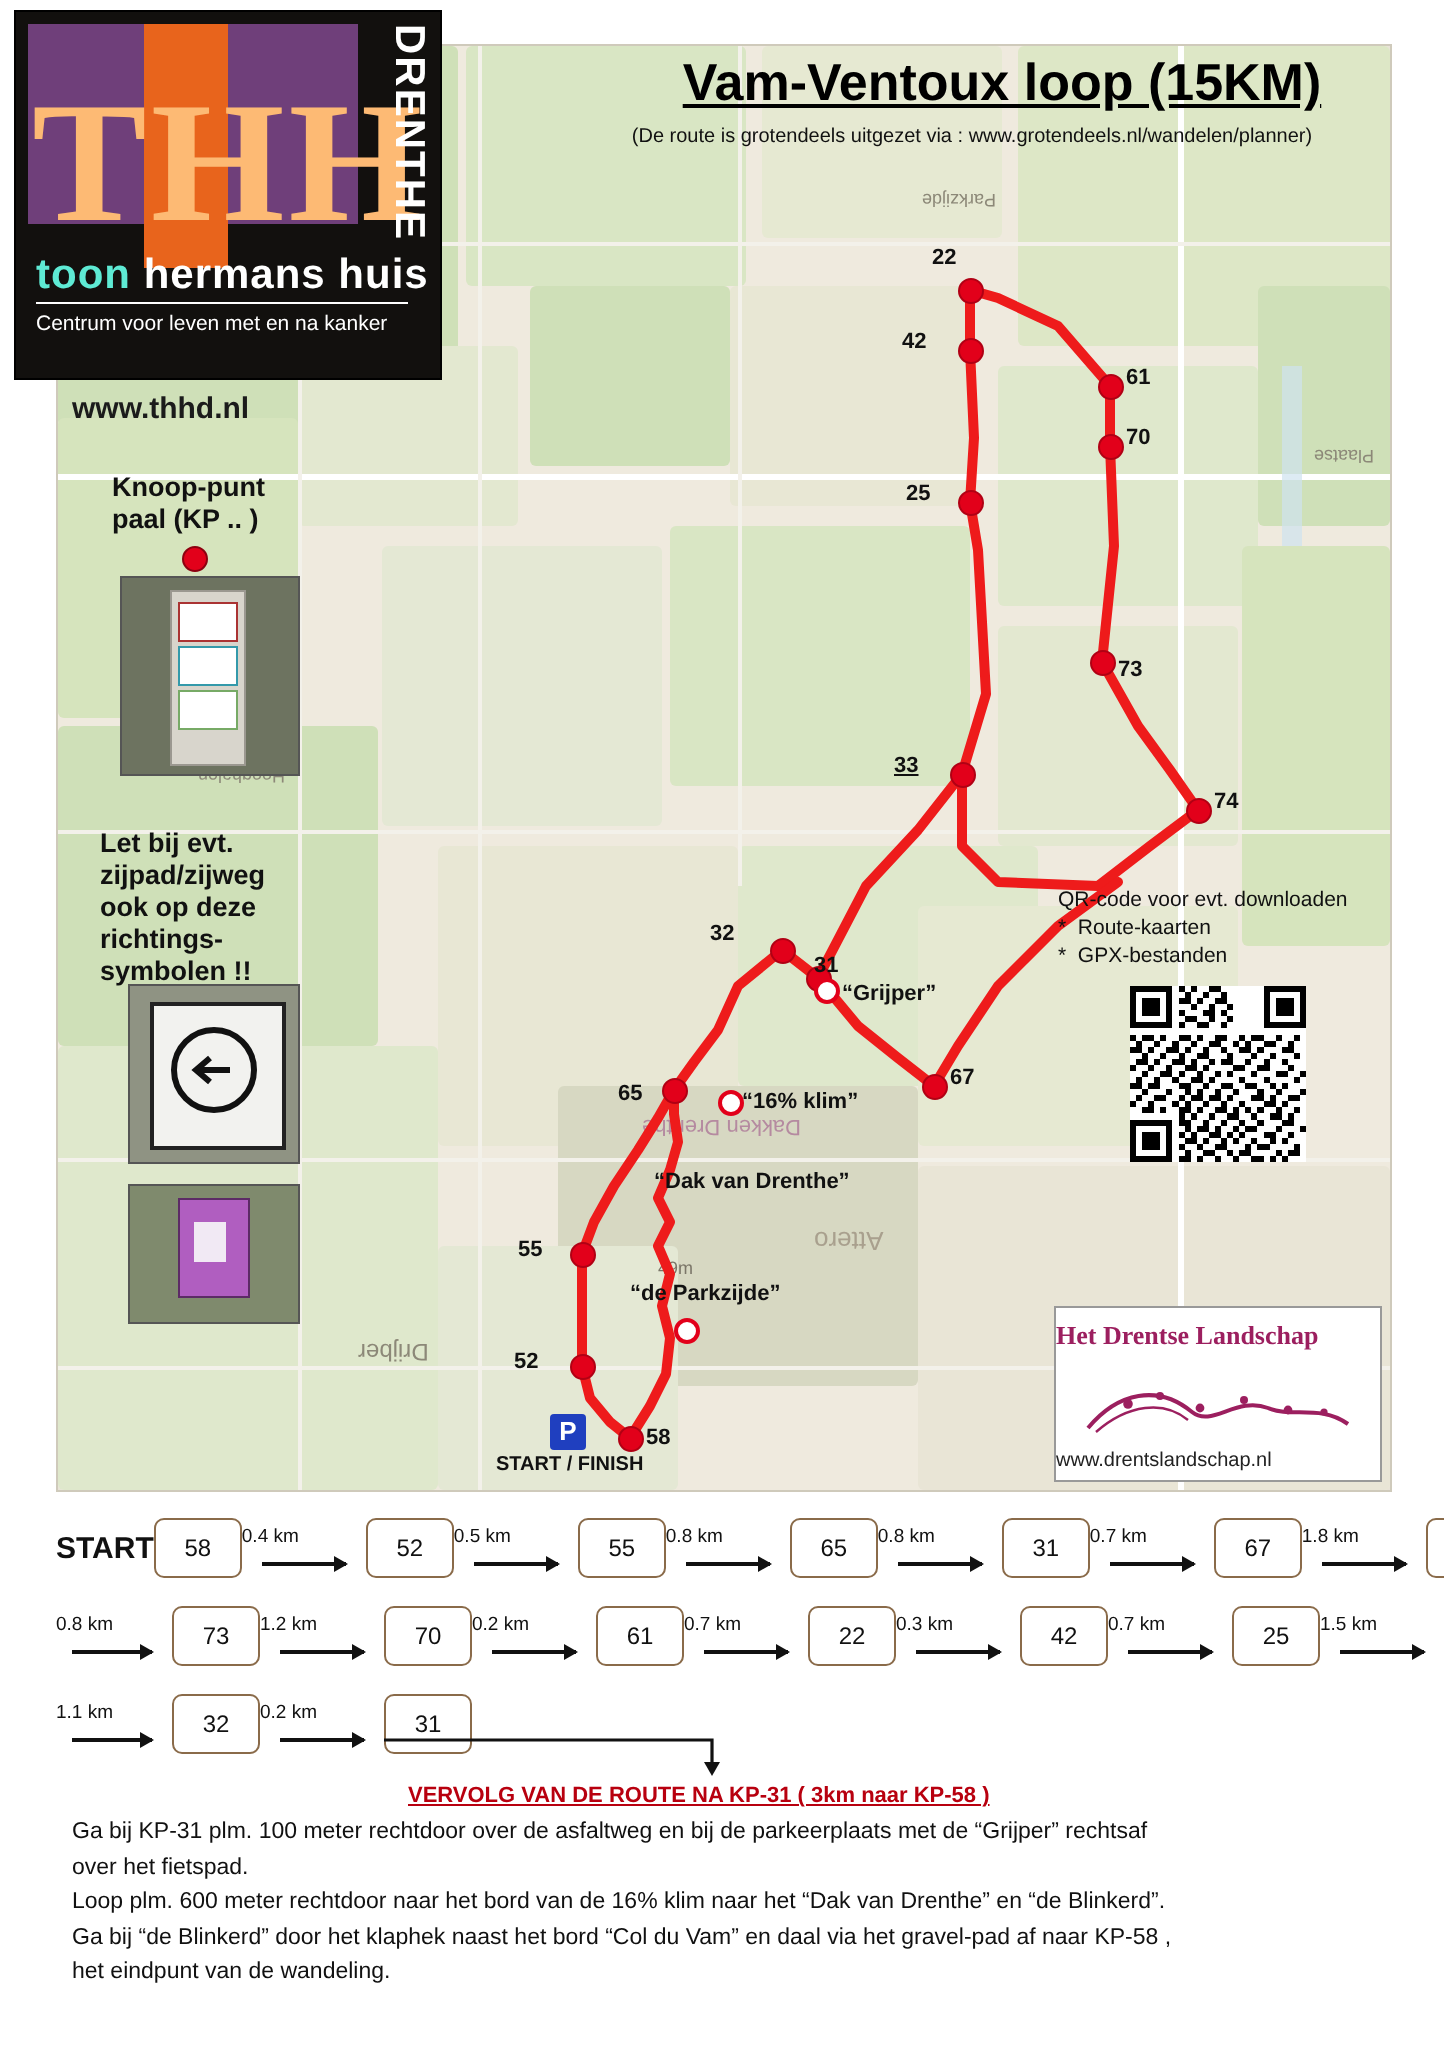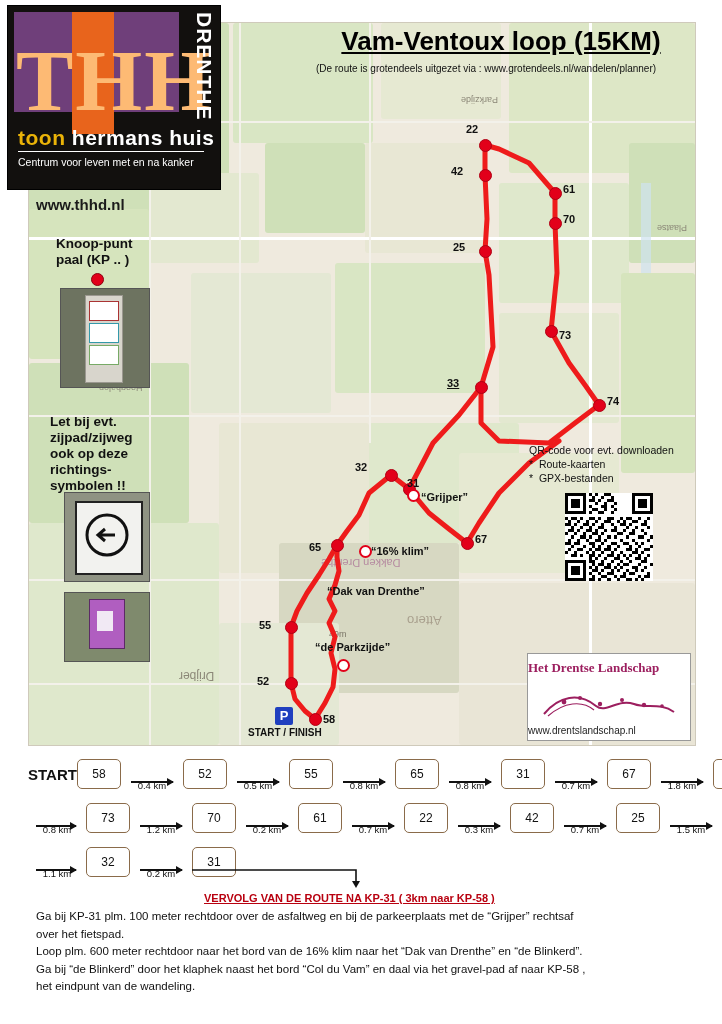--- a/index.html
+++ b/index.html
@@ -47,21 +47,21 @@
   #logo .drenthe{
     position:absolute;right:4px;top:6px;width:30px;height:150px;
     color:#fff;font-weight:bold;font-size:21px;letter-spacing:1px;
     writing-mode:vertical-rl;text-orientation:mixed;
     display:flex;align-items:flex-start;justify-content:flex-start;
   }
   #logo .l1{
     position:absolute;left:10px;top:120px;color:#fff;
     font-size:21px;font-weight:bold;letter-spacing:.5px;
   }
-  #logo .l1 .t{color:#eab308;}
+  #logo .l1 .t{color:#5eead4;}
   #logo .l2{
     position:absolute;left:10px;top:150px;color:#fff;font-size:10.5px;
   }
   #logo .rule{
     position:absolute;left:10px;top:145px;width:186px;height:1px;background:#fff;
   }
   #site{
     position:absolute;left:36px;top:196px;color:#1b1b1b;
     font-weight:bold;font-size:15px;
   }
@@ -134,21 +134,21 @@
   }
   .kp-box{
     width:42px;height:28px;border:1px solid #8a6b4a;border-radius:5px;
     display:flex;align-items:center;justify-content:center;
     font-size:12px;color:#111;background:#fff;flex:0 0 auto;
   }
   .arrow{
     width:62px;position:relative;height:28px;flex:0 0 auto;
   }
   .arrow .d{
-    position:absolute;top:20px;left:0;width:100%;text-align:center;font-size:9.5px;color:#111;
+    position:absolute;top:3px;left:0;width:100%;text-align:left;font-size:9.5px;color:#111;
   }
   .arrow .a{
     position:absolute;bottom:5px;left:10px;width:42px;height:2px;background:#111;
   }
   .arrow .a:after{
     content:"";position:absolute;right:-1px;top:-3px;
     border-left:7px solid #111;border-top:4px solid transparent;border-bottom:4px solid transparent;
   }
   
   #vervolg{

